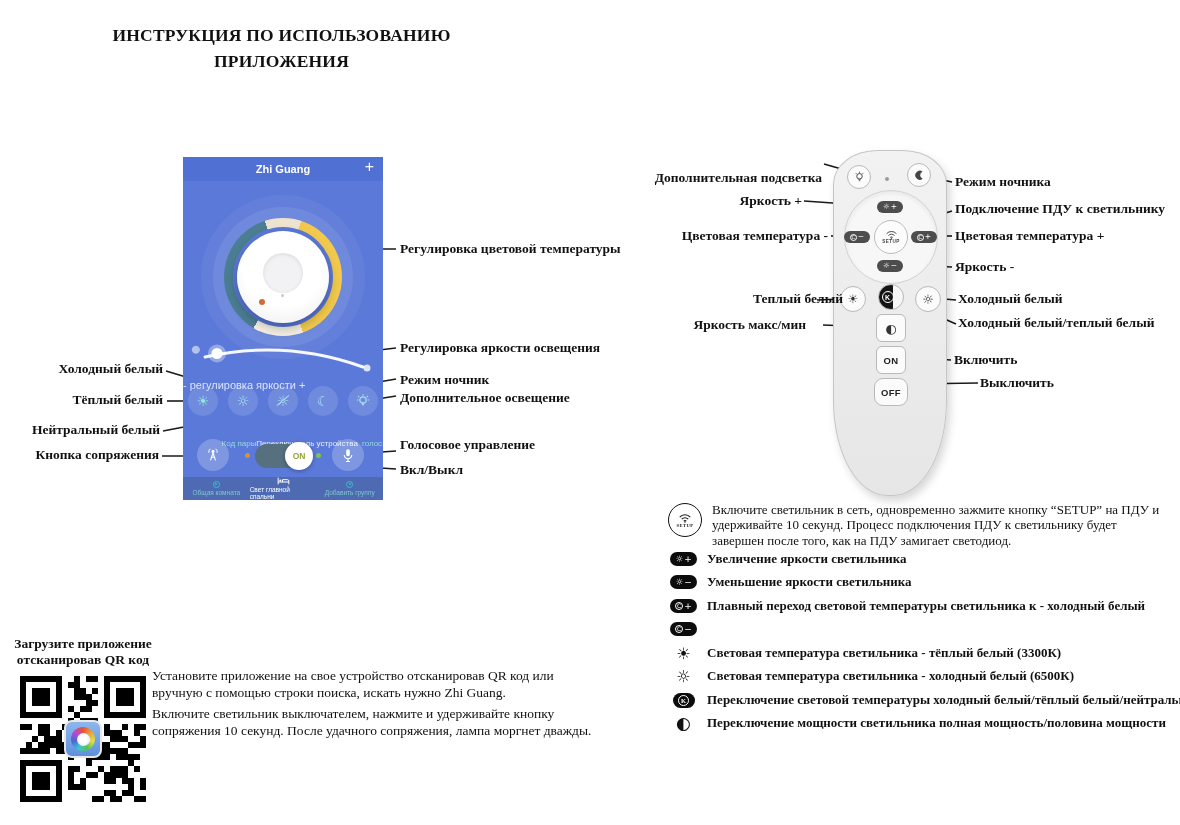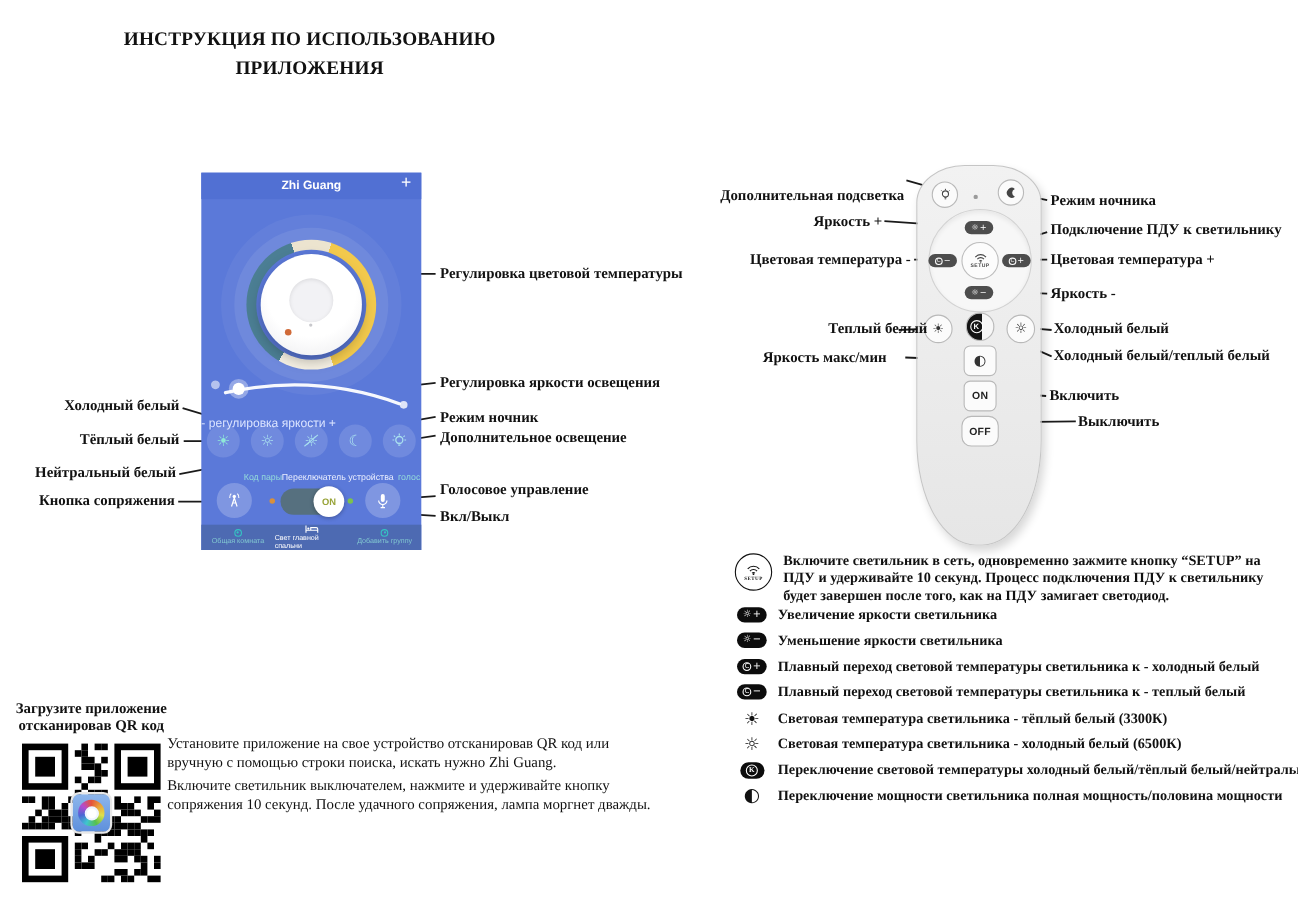--- a/index.html
+++ b/index.html
@@ -34,21 +34,21 @@
     background:#f2f2f5; box-shadow:inset 0 1px 4px rgba(0,0,0,.10); }
   .dot-orange { position:absolute; left:22px; bottom:18px; width:6px; height:6px; border-radius:50%; background:#d06a38; }
   .dot-gray { position:absolute; left:44px; bottom:26px; width:3px; height:3px; border-radius:50%; background:#c8c8cc; }
   .slider-wrap { position:absolute; left:8px; top:180px; width:184px; height:38px; }
   .slider-label { position:absolute; left:0; top:206px; width:100%; text-align:left; font-size:11px; color:#dbe4ff;margin-top:16px; }
   .app-icons { position:absolute; left:0; top:229px; width:100%; display:flex; justify-content:space-around; }
   .app-ic { position:relative; width:30px; height:30px; border-radius:50%; background:rgba(255,255,255,.13);
             display:flex; align-items:center; justify-content:center; color:#a9e0ef; font-size:14px; }
   .app-ic.warm { color:#8fe8d8; }
   .slash::after { content:""; position:absolute; left:7px; top:14px; width:16px; height:1.4px; background:#a9e0ef; transform:rotate(-40deg); }
-  .row-label { position:absolute; font-size:8px; color:#93dada; white-space:nowrap; transform:translateX(-50%); top:272px;padding-left:48px; }
+  .row-label { position:absolute; font-size:8px; color:#93dada; white-space:nowrap; transform:translateX(-50%); top:282px;padding-left:48px; }
   .row-label.mid { color:#e9eeff; }
   .circle-btn { position:absolute; width:32px; height:32px; border-radius:50%; background:rgba(255,255,255,.22);
                 display:flex; align-items:center; justify-content:center; top:282px; }
   .toggle { position:absolute; left:72px; top:287px; width:56px; height:24px; border-radius:12px; background:#56707f; }
   .knob { position:absolute; right:-2px; top:-2px; width:28px; height:28px; border-radius:50%; background:#fff;
           box-shadow:0 1px 4px rgba(0,0,0,.3); display:flex; align-items:center; justify-content:center;
           font-size:8.5px; font-weight:700; color:#99a43a; }
   .mini-dot { position:absolute; width:5px; height:5px; border-radius:50%; top:296px; }
   .tabbar { position:absolute; left:0; bottom:0; width:100%; height:23px; background:#4d6ab2; display:flex; }
   .tab { flex:1; display:flex; flex-direction:column; align-items:center; justify-content:center; gap:1px;
@@ -85,21 +85,21 @@
   .lg-pill { width:27px; height:14px; border-radius:7px; background:#0c0c0c; color:#fff; display:flex;
              align-items:center; justify-content:center; gap:1px; font-size:9px; line-height:1;
              font-family:"Liberation Sans", sans-serif; flex:none; }
   .lg-pill .cc { width:8px; height:8px; border:1px solid #fff; border-radius:50%; font-size:6px; display:flex; align-items:center; justify-content:center; }
   .lg-sun { width:27px; text-align:center; font-size:16px; color:#111; flex:none; font-family:"DejaVu Sans", sans-serif; }
   .lg-k { width:22px; height:15px; border-radius:8px; background:#0c0c0c; display:flex; align-items:center; justify-content:center; flex:none; margin:0 2.5px; }
   .lg-k .kring { margin:0; width:11px; height:11px; font-size:6.5px; }
   .setup-big { position:absolute; left:668px; top:503px; width:34px; height:34px; border:1.6px solid #111; border-radius:50%;
                display:flex; flex-direction:column; align-items:center; justify-content:center; }
   .setup-big .setup-txt { color:#111; }
-  .legend-par { position:absolute; left:712px; top:502px; width:452px; font-weight:700; font-size:13px; line-height:15.4px; }
+  .legend-par { position:absolute; left:712px; top:502px; width:452px; font-weight:400; font-size:13px; line-height:15.4px; }
 
   
   .qr-caption { position:absolute; left:8px; top:636px; width:150px; text-align:center; font-weight:600; font-size:13.5px; line-height:16px; }
   .qr-box { position:absolute; left:14px; top:670px; width:138px; height:138px; }
   .qr-logo { position:absolute; left:50px; top:50px; width:38px; height:38px; border-radius:8px;
              background:linear-gradient(180deg,#8db6ec,#5e90dc); border:2px solid #e8e8e8;
              display:flex; align-items:center; justify-content:center; }
   .qr-logo .ring { width:24px; height:24px; border-radius:50%;
              background:conic-gradient(#e5533a,#e8a43a,#dfe04a,#57c04d,#3fc5cf,#4b66d6,#b44bd0,#e5533a);
              display:flex; align-items:center; justify-content:center; }
@@ -346,21 +346,20 @@
         <span class="cc">C</span>
         <span>+</span>
       </span>
     <span class="legend-text">Плавный переход световой температуры светильника к - холодный белый</span>
   </div>
   <div class="legend-row" style="left:670px; top:619px;">
     <span class="lg-pill dj">
         <span class="cc">C</span>
         <span>−</span>
       </span>
-    <span class="legend-text">Плавный переход световой температуры светильника к - теплый белый</span>
   </div>
   <div class="legend-row" style="left:670px; top:643px;">
     <span class="lg-sun">☀</span>
     <span class="legend-text">Световая температура светильника - тёплый белый (3300К)</span>
   </div>
   <div class="legend-row" style="left:670px; top:666px;">
     <span class="lg-sun">☼</span>
     <span class="legend-text">Световая температура светильника - холодный белый (6500К)</span>
   </div>
   <div class="legend-row" style="left:670px; top:690px;">

